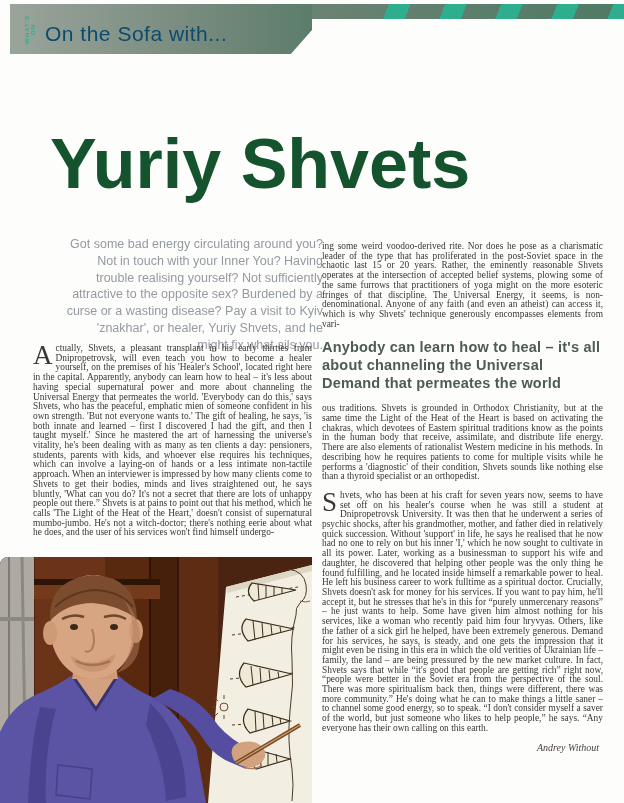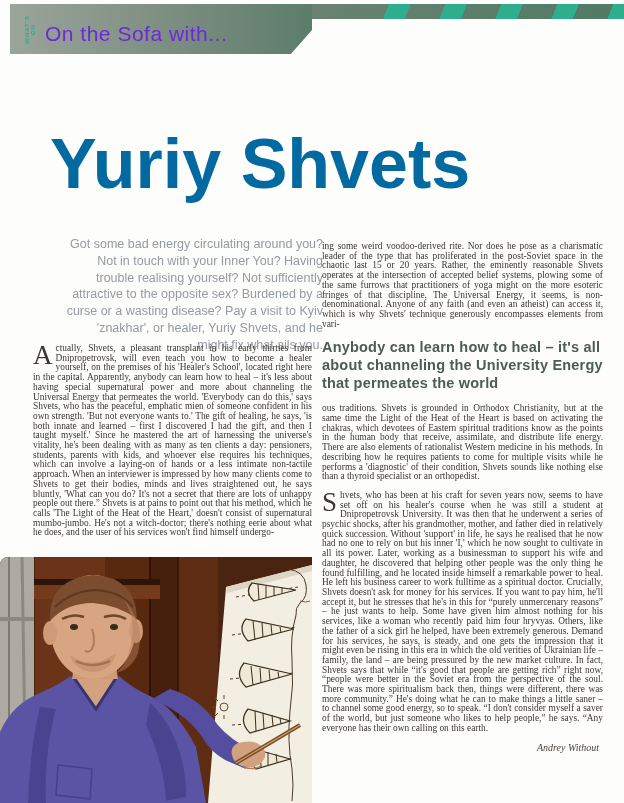--- a/index.html
+++ b/index.html
@@ -26,31 +26,31 @@
     clip-path:polygon(0 0,100% 0,100% 52%,93% 100%,0 100%);
   }
   .section-label{
     position:absolute;left:24px;top:9px;height:42px;width:12px;
     writing-mode:vertical-rl;transform:rotate(180deg);
     font-size:6px;font-weight:bold;letter-spacing:1px;
     color:#2fae8e;text-align:center;
   }
   .kicker-text{
     position:absolute;left:45px;top:22px;
-    font-size:21px;font-weight:300;letter-spacing:.5px;color:#6d28d9;
+    font-size:21px;font-weight:300;letter-spacing:.5px;color:#0c4a6e;
   }
   
   .title-light{
     position:absolute;left:50px;top:68px;
     font-size:57px;font-weight:300;letter-spacing:-1px;color:#84978d;
     white-space:nowrap;
   }
   .title-bold{
     position:absolute;left:50px;top:124px;
-    font-size:70px;font-weight:bold;letter-spacing:0px;color:#0369a1;
+    font-size:70px;font-weight:bold;letter-spacing:0px;color:#14532d;
     white-space:nowrap;
   }
   
   .intro{
     position:absolute;left:66px;top:236px;width:257px;
     font-size:12.5px;line-height:1.34;color:#949aa1;text-align:right;
   }
   
   .col{
     font-family:"Liberation Serif",serif;color:#3b3733;
@@ -95,21 +95,21 @@
   <div class="title-bold">Yuriy Shvets</div>
 
   <div class="intro">Got some bad energy circulating around you? Not in touch with your Inner You? Having trouble realising yourself? Not sufficiently attractive to the opposite sex? Burdened by a curse or a wasting disease? Pay a visit to Kyiv 'znakhar', or healer, Yuriy Shvets, and he might fix what ails you.</div>
 
   <div class="col col-left">
     <p class="para"><span class="dropcap">A</span><span>ctually, Shvets, a pleasant transplant in his early thirties from Dnipropetrovsk, will even teach you how to become a healer yourself, on the premises of his 'Healer's School', located right here in the capital. Apparently, anybody can learn how to heal – it's less about having special supernatural power and more about channeling the Universal Energy that permeates the world. 'Everybody can do this,' says Shvets, who has the peaceful, emphatic mien of someone confident in his own strength. 'But not everyone wants to.' The gift of healing, he says, 'is both innate and learned – first I discovered I had the gift, and then I taught myself.' Since he mastered the art of harnessing the universe's vitality, he's been dealing with as many as ten clients a day: pensioners, students, parents with kids, and whoever else requires his techniques, which can involve a laying-on of hands or a less intimate non-tactile approach. When an interviewer is impressed by how many clients come to Shvets to get their bodies, minds and lives straightened out, he says bluntly, 'What can you do? It's not a secret that there are lots of unhappy people out there.” Shvets is at pains to point out that his method, which he calls 'The Light of the Heat of the Heart,' doesn't consist of supernatural mumbo-jumbo. He's not a witch-doctor; there's nothing eerie about what he does, and the user of his services won't find himself undergo-</span></p>
   </div>
 
   <div class="col col-right">
     <p class="para">ing some weird voodoo-derived rite. Nor does he pose as a charismatic leader of the type that has proliferated in the post-Soviet space in the chaotic last 15 or 20 years. Rather, the eminently reasonable Shvets operates at the intersection of accepted belief systems, plowing some of the same furrows that practitioners of yoga might on the more esoteric fringes of that discipline. The Universal Energy, it seems, is non-denominational. Anyone of any faith (and even an atheist) can access it, which is why Shvets' technique generously encompasses elements from vari-</p>
-    <h2 class="pull-quote">Anybody can learn how to heal – it's all about channeling the University Energy that permeates the world</h2>
+    <h2 class="pull-quote">Anybody can learn how to heal – it's all about channeling the Universal Demand that permeates the world</h2>
     <p class="para">ous traditions. Shvets is grounded in Orthodox Christianity, but at the same time the Light of the Heat of the Heart is based on activating the chakras, which devotees of Eastern spiritual traditions know as the points in the human body that receive, assimilate, and distribute life energy. There are also elements of rationalist Western medicine in his methods. In describing how he requires patients to come for multiple visits while he performs a 'diagnostic' of their condition, Shvets sounds like nothing else than a thyroid specialist or an orthopedist.</p>
     <p class="para para-gap"><span class="dropcap">S</span><span>hvets, who has been at his craft for seven years now, seems to have set off on his healer's course when he was still a student at Dnipropetrovsk University. It was then that he underwent a series of psychic shocks, after his grandmother, mother, and father died in relatively quick succession. Without 'support' in life, he says he realised that he now had no one to rely on but his inner 'I,' which he now sought to cultivate in all its power. Later, working as a businessman to support his wife and daughter, he discovered that helping other people was the only thing he found fulfilling, and he located inside himself a remarkable power to heal. He left his business career to work fulltime as a spiritual doctor. Crucially, Shvets doesn't ask for money for his services. If you want to pay him, he'll accept it, but he stresses that he's in this for “purely unmercenary reasons” – he just wants to help. Some have given him almost nothing for his services, like a woman who recently paid him four hryvyas. Others, like the father of a sick girl he helped, have been extremely generous. Demand for his services, he says, is steady, and one gets the impression that it might even be rising in this era in which the old verities of Ukrainian life – family, the land – are being pressured by the new market culture. In fact, Shvets says that while “it's good that people are getting rich” right now, “people were better in the Soviet era from the perspective of the soul. There was more spiritualism back then, things were different, there was more community.” He's doing what he can to make things a little saner – to channel some good energy, so to speak. “I don't consider myself a saver of the world, but just someone who likes to help people,” he says. “Any everyone has their own calling on this earth.</span></p>
     <div class="byline">Andrey Without</div>
   </div>
 
   <div class="photo">
     <svg width="312" height="246" viewBox="0 0 312 246" xmlns="http://www.w3.org/2000/svg">
 
       <rect x="0" y="0" width="312" height="246" fill="#4a2410"></rect>
       <rect x="35" y="0" width="70" height="246" fill="#6b3318"></rect>

